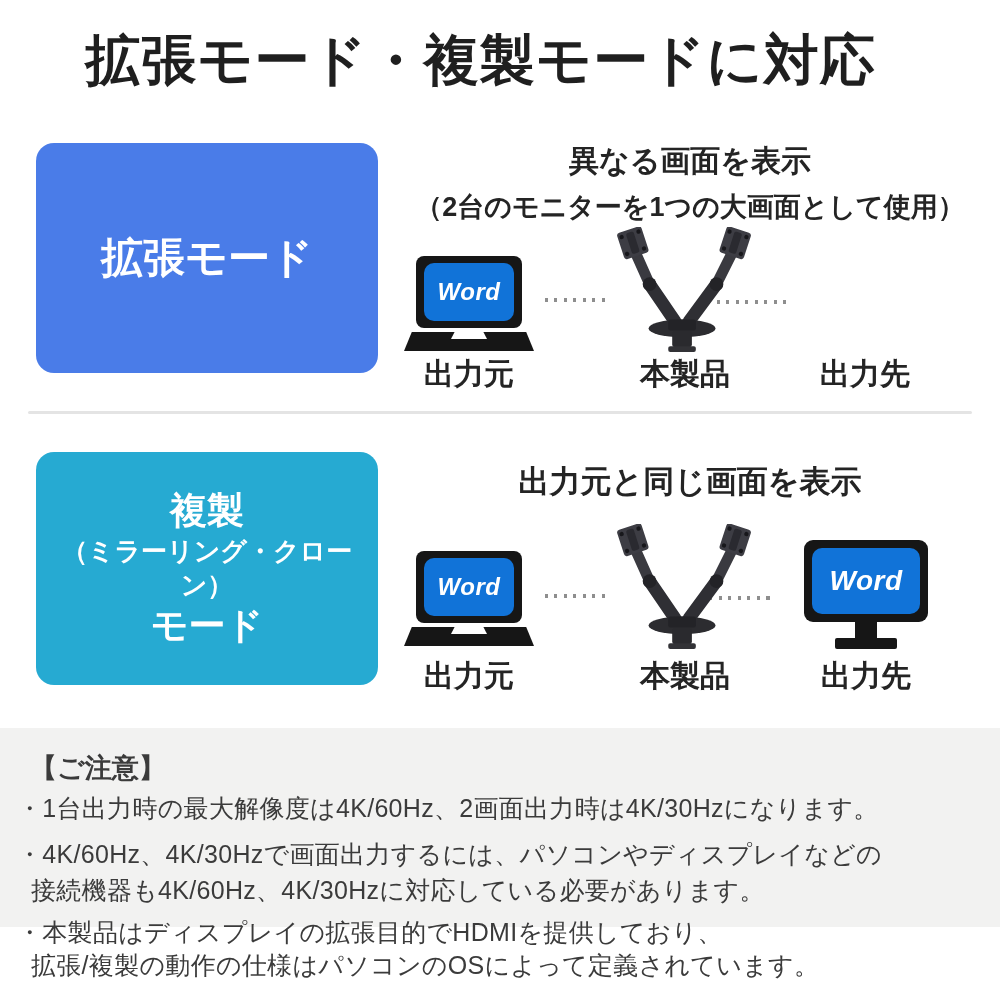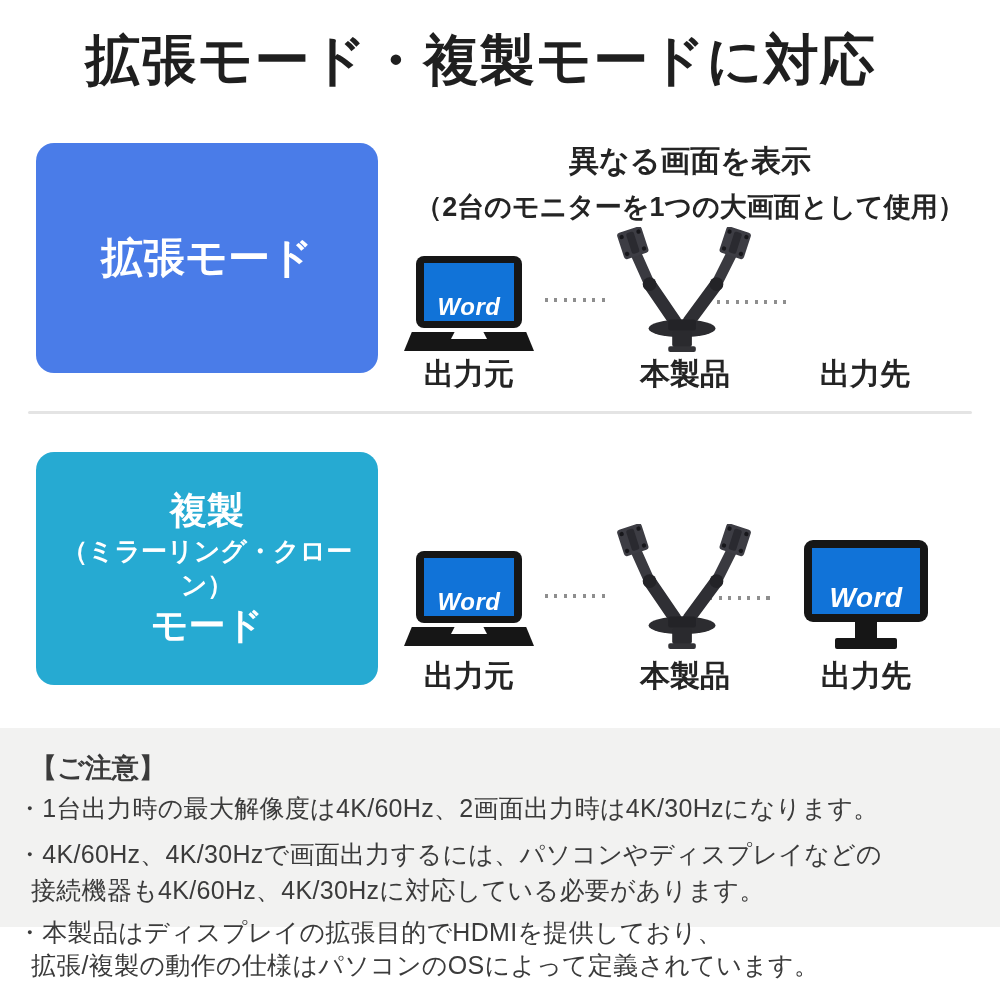--- a/index.html
+++ b/index.html
@@ -31,22 +31,22 @@
   .h-30{font-size:30px;}
   .h-27{font-size:27px;}
   .h-31{font-size:31px;}
   
   .laptop{width:130px;}
   .laptop-screen{
     height:72px;background:#161616;border-radius:8px;margin:0 12px;
     padding:7px 8px;box-sizing:border-box;
   }
   .screen-fill{
-    width:100%;height:100%;display:flex;align-items:flex-end;justify-content:center;
-    border-radius:0;
+    width:100%;height:100%;display:flex;align-items:center;justify-content:center;
+    border-radius:10px;
   }
   .app-label{color:#ffffff;font-weight:bold;font-style:italic;font-size:24px;letter-spacing:0.5px;}
   .laptop-base{
     margin-top:4px;height:19px;background:#161616;position:relative;
     clip-path:polygon(6% 0,94% 0,100% 100%,0 100%);
   }
   .laptop-notch{
     position:absolute;left:50%;top:0;transform:translateX(-50%);
     width:36px;height:7px;background:#ffffff;
     clip-path:polygon(10% 0,90% 0,100% 100%,0 100%);
@@ -151,20 +151,21 @@
   <div class="abs dev-label" style="left:798px;top:354px;width:134px;">出力先</div>
 
   <div class="abs divider"></div>
 
   <div class="abs mode-card" id="card-dup" style="background-color: rgb(38, 170, 210);">
     <div class="mode-line-md">複製</div>
     <div class="mode-line-sm">（ミラーリング・クローン）</div>
     <div class="mode-line-md">モード</div>
   </div>
 
+  <div class="abs sec-heading h-31" style="top:461px;">出力元と同じ画面を表示</div>
 
   <div class="abs laptop" style="left:404px;top:551px;">
     <div class="laptop-screen">
       <div class="screen-fill" style="background-color: rgb(17, 115, 216);">
         <span class="app-label">Word</span>
       </div>
     </div>
     <div class="laptop-base">
       <div class="laptop-notch"></div>
     </div>

